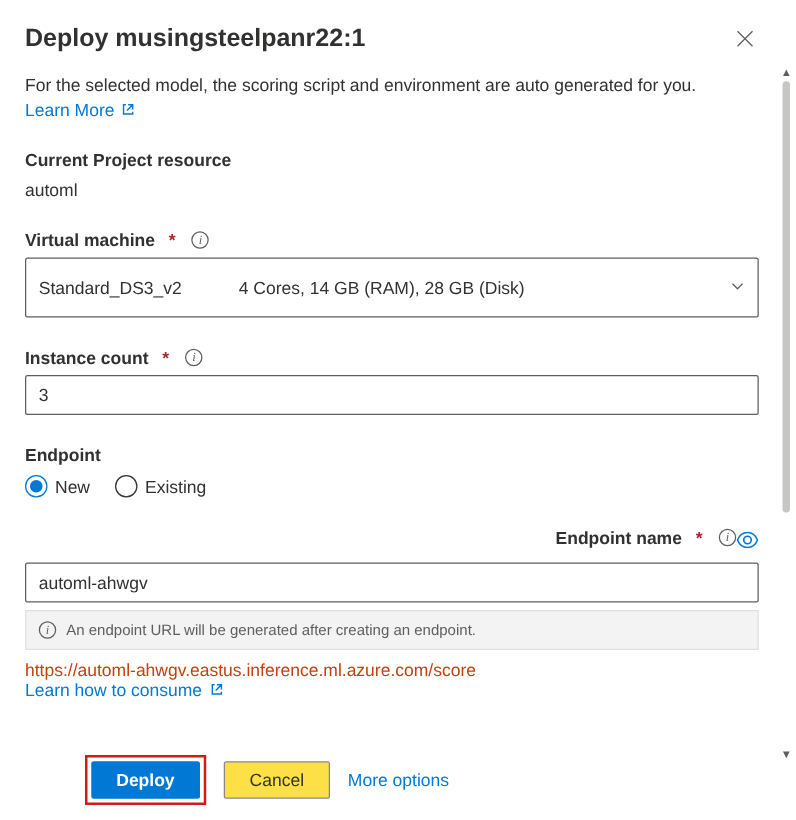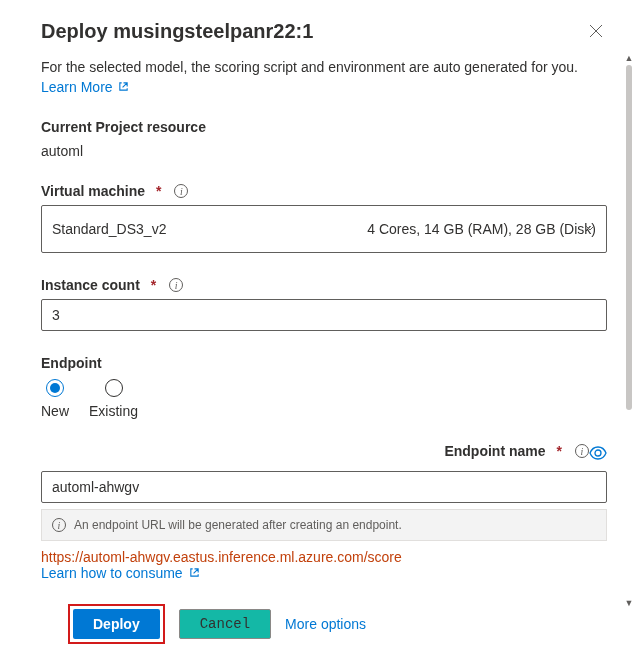--- a/index.html
+++ b/index.html
@@ -18,21 +18,20 @@
     }
     .panel {
       padding: 20px 26px 20px 20px;
       height: 100%;
       position: relative;
     }
     .scroll-area {
       height: 568px;
       overflow-y: auto;
       padding-right: 4px;
-      margin-left: 21px;
     }
     .header {
       display: flex;
       justify-content: space-between;
       align-items: flex-start;
       margin-bottom: 14px;
     }
     .title {
       font-size: 20px;
       font-weight: 600;
@@ -118,21 +117,20 @@
       position: relative;
       background: #ffffff;
     }
     .select-value {
       flex: 0 0 auto;
       width: 160px;
     }
     .select-detail {
       color: #323130;
       flex: 1;
-      text-align: right;
     }
     .chevron {
       position: absolute;
       right: 10px;
       top: 50%;
       transform: translateY(-50%);
     }
     .text-input {
       width: 100%;
       border: 1px solid #605e5c;
@@ -146,21 +144,20 @@
     .radio-group {
       display: flex;
       gap: 20px;
       margin-top: 8px;
     }
     .radio-option {
       display: flex;
       align-items: center;
       gap: 6px;
       cursor: pointer;
-      flex-direction: column;
     }
     .radio-circle {
       width: 18px;
       height: 18px;
       border: 1px solid #323130;
       border-radius: 50%;
       display: flex;
       align-items: center;
       justify-content: center;
     }
@@ -228,28 +225,28 @@
       color: #ffffff;
       border: none;
       border-radius: 2px;
       padding: 7px 20px;
       font-size: 14px;
       font-weight: 600;
       cursor: pointer;
       font-family: inherit;
     }
     .btn-secondary {
-      background: #14b8a6;
+      background: #fde047;
       color: #323130;
       border: 1px solid #8a8886;
       border-radius: 2px;
       padding: 6px 20px;
       font-size: 14px;
       cursor: pointer;
-      font-family: Liberation Mono, monospace;
+      font-family: Liberation Sans, sans-serif;
     }
     .highlight-box {
       border: 2.5px solid #d21a1a;
       padding: 3px;
       display: inline-block;
     }
     .scrollbar-track {
       position: absolute;
       right: 2px;
       top: 54px;

